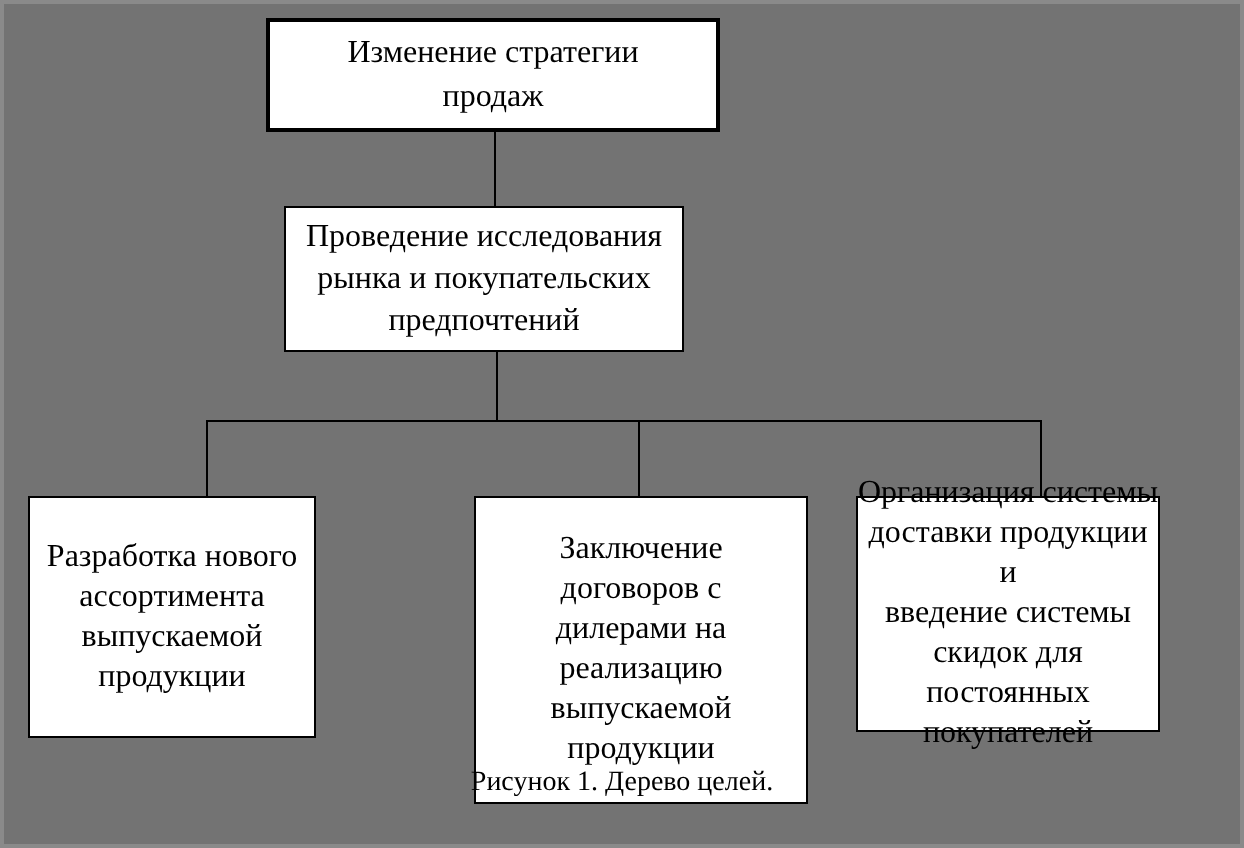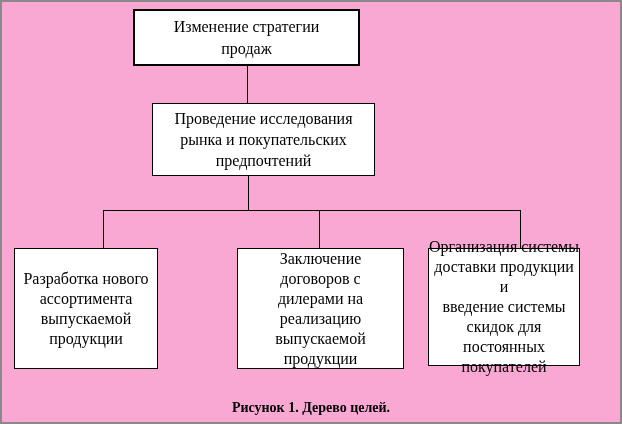--- a/index.html
+++ b/index.html
@@ -1,21 +1,21 @@
 <!DOCTYPE html>
 <html><head>
 <meta charset="utf-8">
 <style>
   html, body { margin: 0; padding: 0; background: #ffffff; }
   .canvas {
     position: relative;
     width: 622px;
     height: 424px;
     box-sizing: border-box;
-    background: #f9a8d4;
+    background: #737373;
     border: 2px solid #8a8a8a;
     font-family: "Liberation Serif", "DejaVu Serif", serif;
     color: #000000;
     overflow: hidden;
   }
   .node {
     position: absolute;
     box-sizing: border-box;
     border: 1px solid #000000;
     background: #ffffff;
@@ -25,44 +25,43 @@
     text-align: center;
     font-size: 16px;
     line-height: 20px;
   }
   .node-text {
     white-space: pre-wrap;
     display: block;
     width: 100%;
   }
   .node-root    { left: 131px; top: 7px;   width: 227px; height: 57px; border-width: 2px; line-height: 22px; }
-  .node-level2  { left: 150px; top: 101px; width: 223px; height: 73px; line-height: 21px; }
+  .node-level2  { left: 140px; top: 101px; width: 200px; height: 73px; line-height: 21px; }
   .node-child-1 { left: 12px;  top: 246px; width: 144px; height: 121px; }
-  .node-child-2 { left: 235px; top: 246px; width: 167px; height: 121px; }
+  .node-child-2 { left: 235px; top: 246px; width: 167px; height: 154px; }
   .node-child-3 { left: 426px; top: 246px; width: 152px; height: 118px; }
   .line {
     position: absolute;
     background: #000000;
   }
   .line-root-down   { left: 245px; top: 63px;  width: 1px;   height: 38px; }
   .line-level2-down { left: 246px; top: 174px; width: 1px;   height: 35px; }
   .line-bus         { left: 101px; top: 208px; width: 418px; height: 1px; }
   .line-drop-left   { left: 101px; top: 208px; width: 1px;   height: 38px; }
   .line-drop-mid    { left: 317px; top: 208px; width: 1px;   height: 38px; }
   .line-drop-right  { left: 518px; top: 208px; width: 1px;   height: 38px; }
   .caption {
     position: absolute;
     left: 0;
     top: 381px;
     width: 100%;
     text-align: center;
     font-size: 14px;
-    font-weight: bold;
+    font-weight: normal;
     line-height: 18px;
-    margin-top: 16px;
   }
 </style>
 </head>
 <body>
 
 <div class="canvas">
 
   <div class="node node-root">
     <span class="node-text">Изменение стратегии
 продаж</span>

